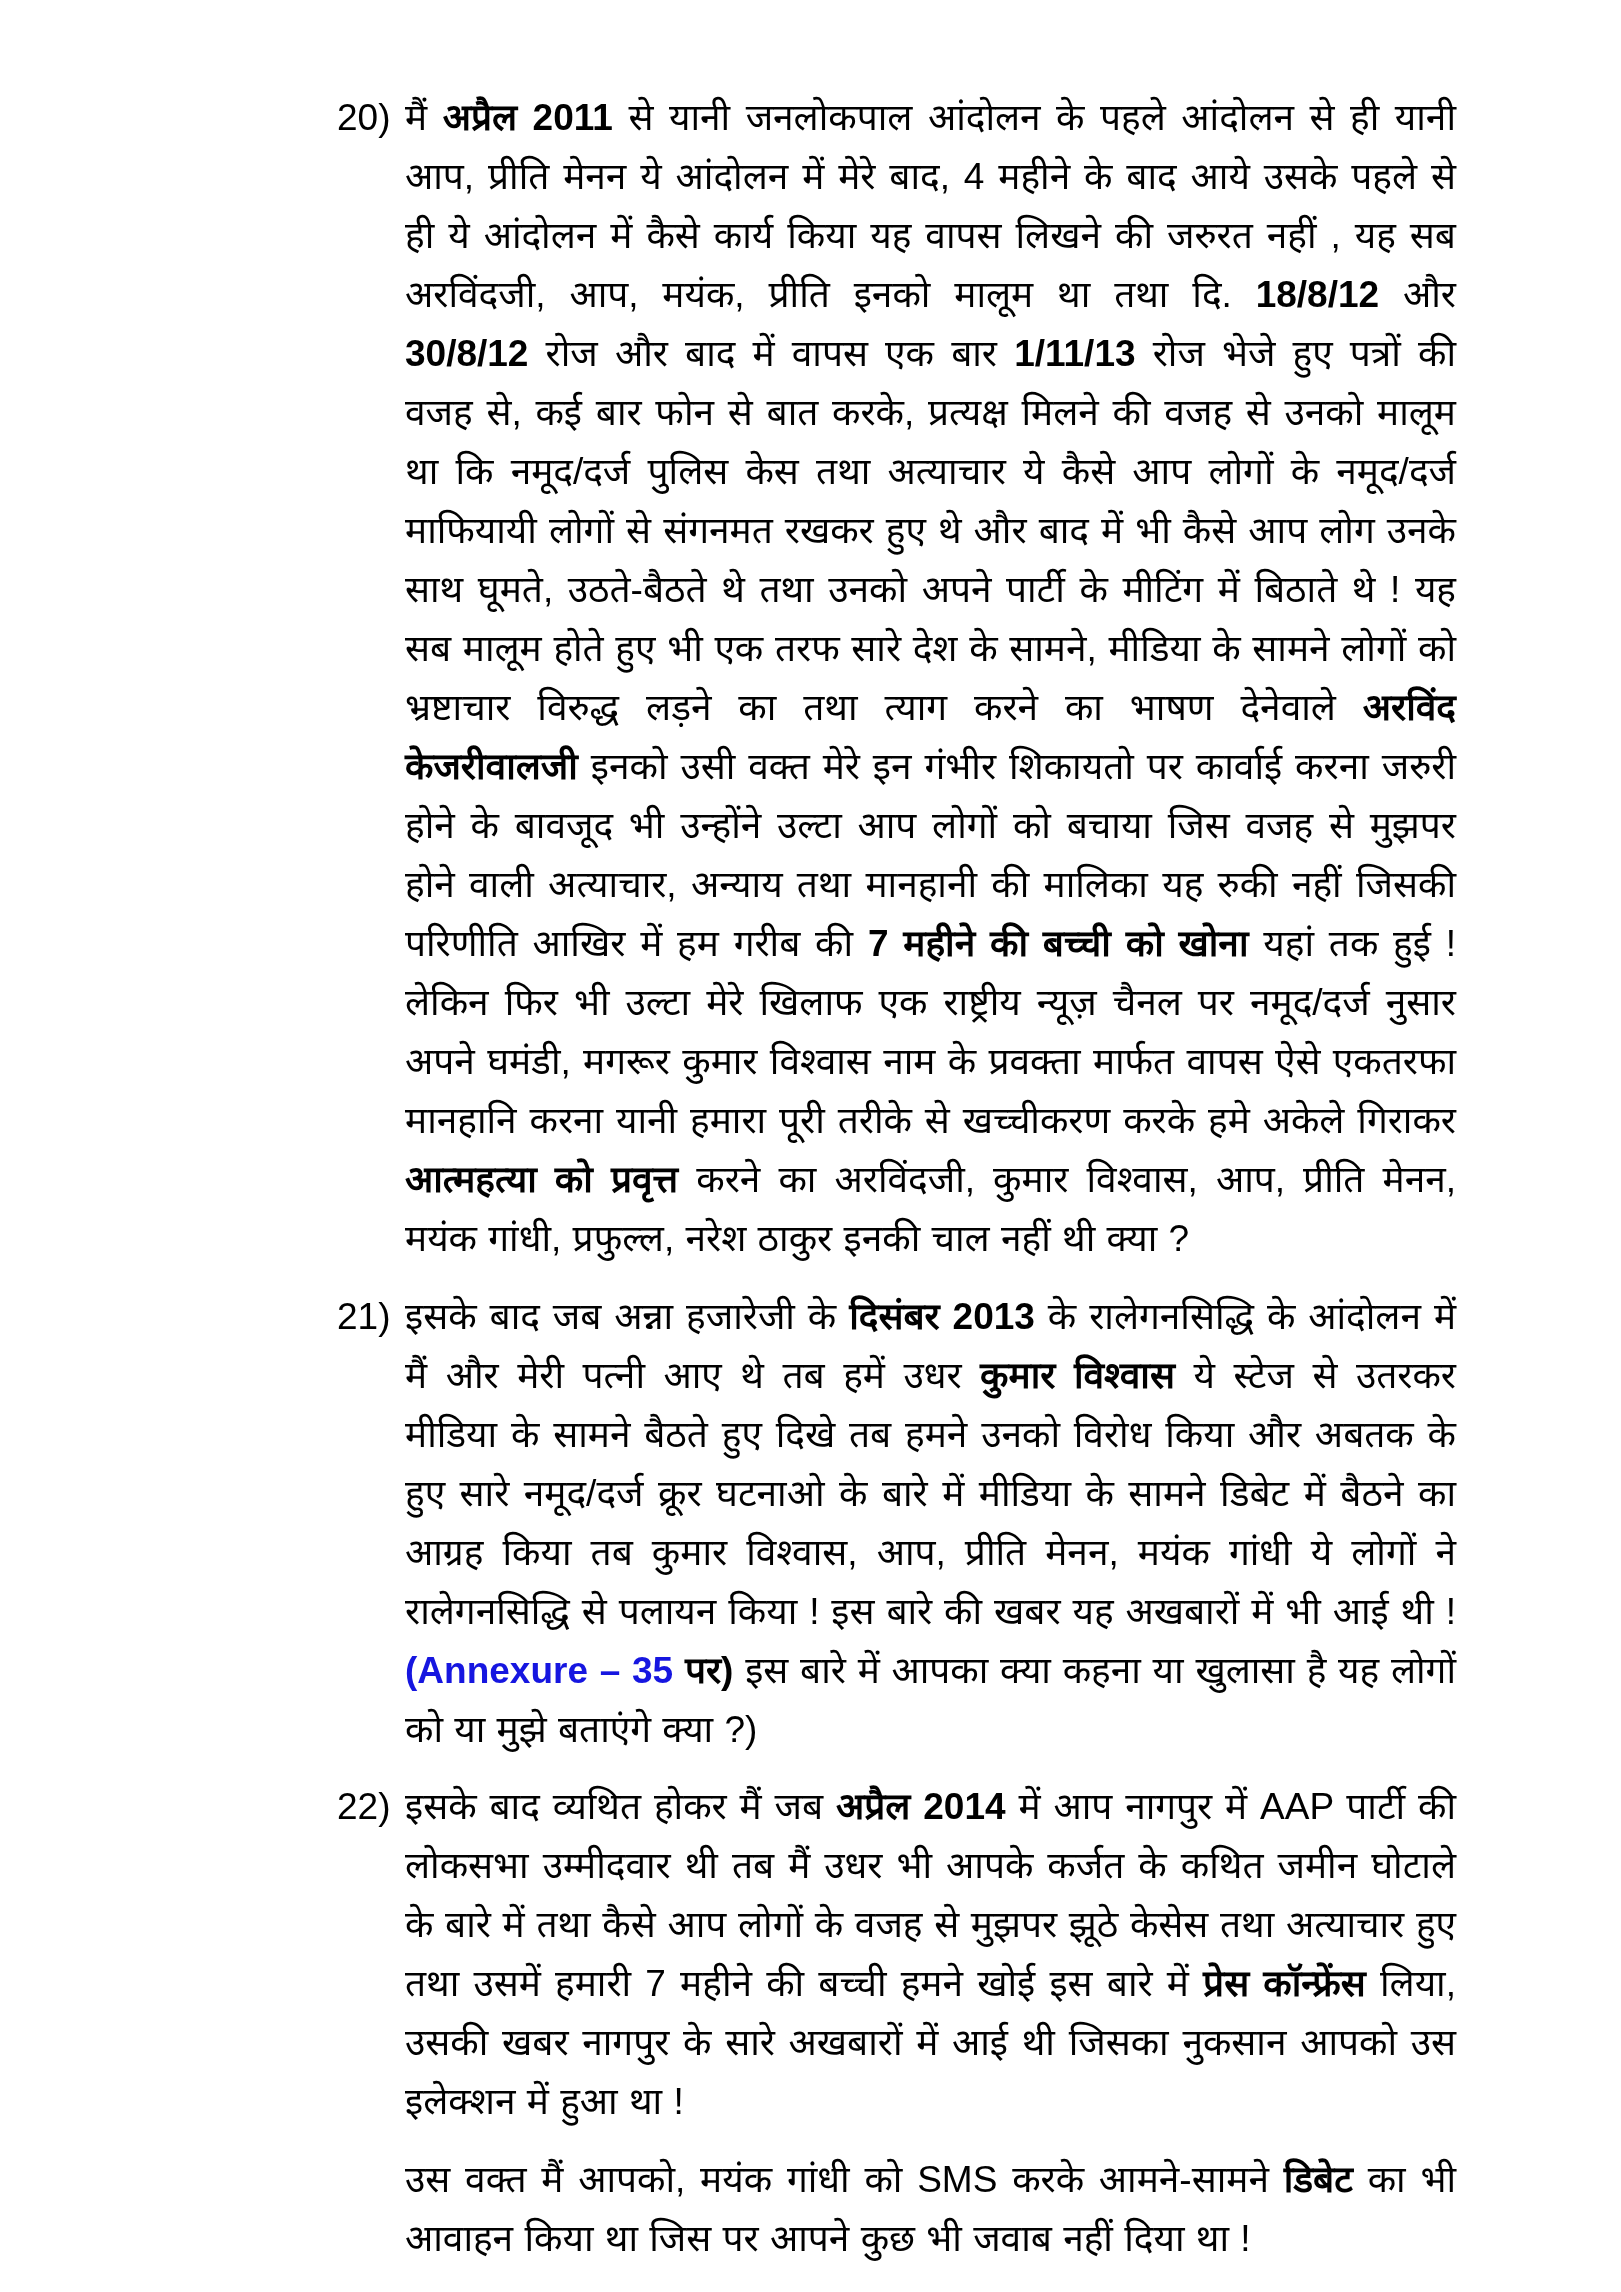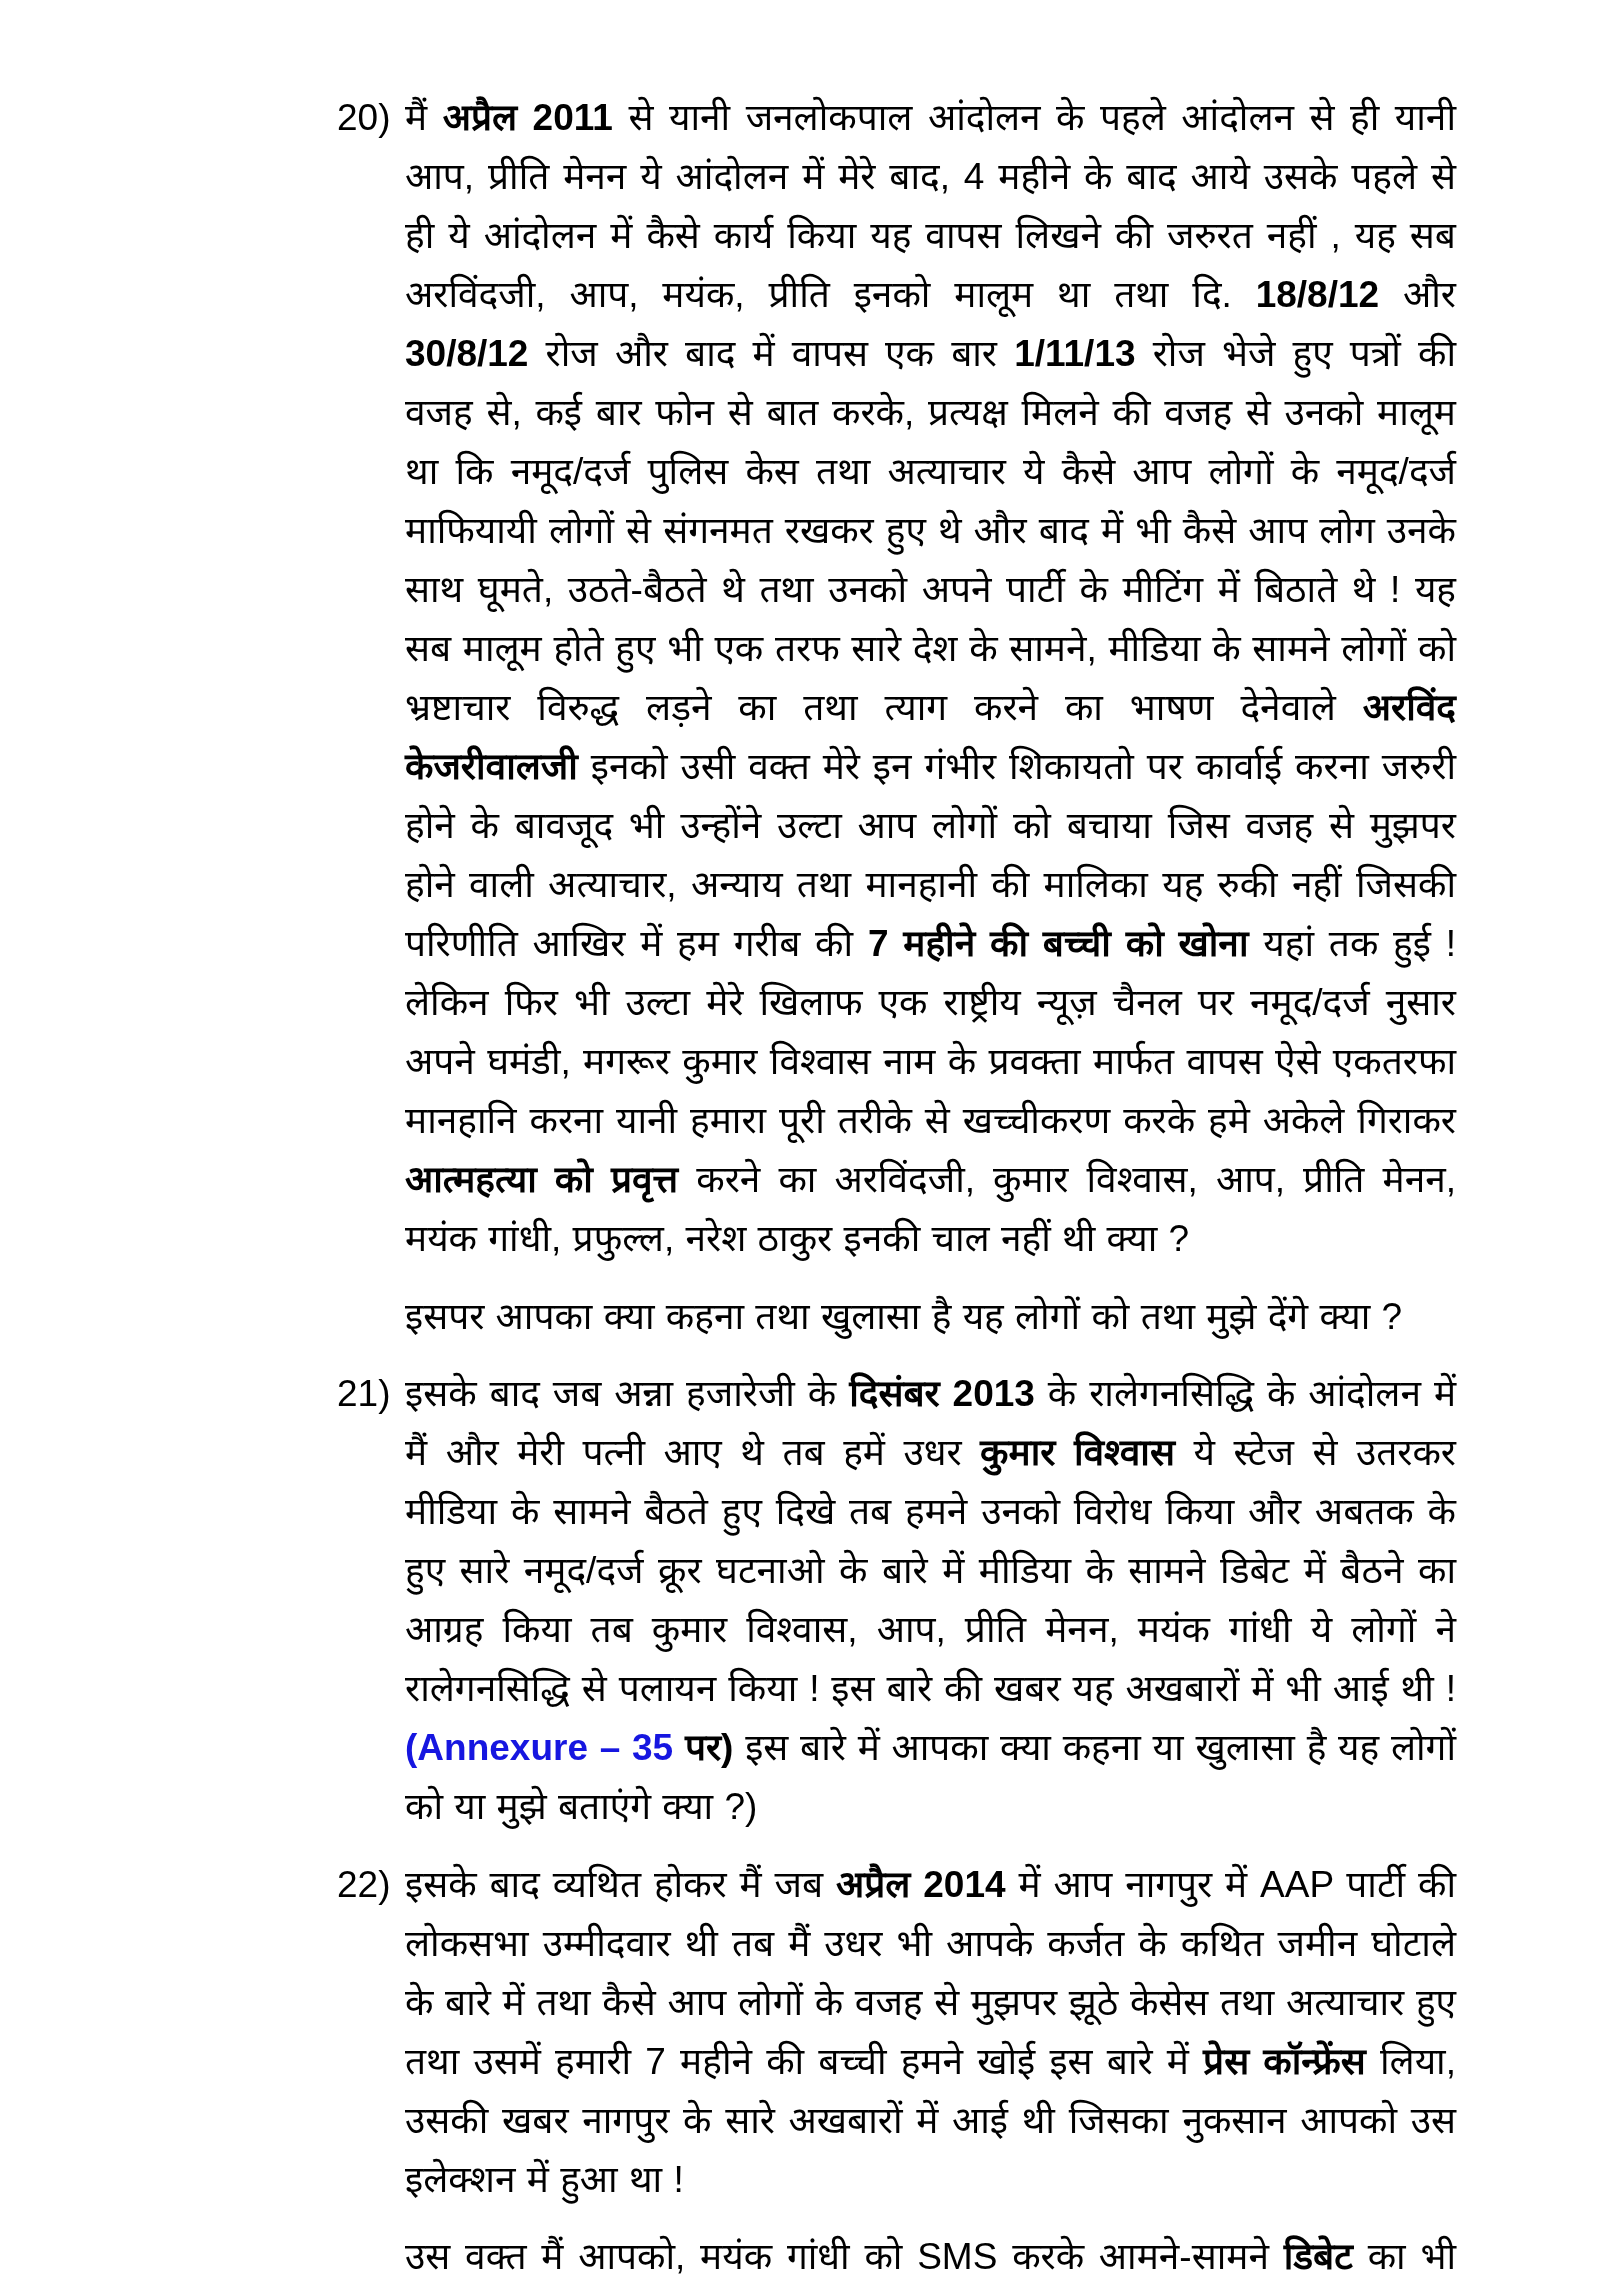--- a/index.html
+++ b/index.html
@@ -43,19 +43,18 @@
     font-weight: bold;
     margin-top: 16px;
   }
 </style>
 </head>
 <body>
 
 <div class="page">
   <div class="content" style="color: rgb(0, 0, 0);">
       <div class="para"><span class="num">20)</span><span>मैं </span><span class="seg-bold">अप्रैल 2011</span><span> से यानी जनलोकपाल आंदोलन के पहले आंदोलन से ही यानी आप, प्रीति मेनन ये आंदोलन में मेरे बाद, 4 महीने के बाद आये उसके पहले से ही ये आंदोलन में कैसे कार्य किया यह वापस लिखने की जरुरत नहीं , यह सब अरविंदजी, आप, मयंक, प्रीति इनको मालूम था तथा दि. </span><span class="seg-bold">18/8/12</span><span> और </span><span class="seg-bold">30/8/12</span><span> रोज और बाद में वापस एक बार </span><span class="seg-bold">1/11/13</span><span> रोज भेजे हुए पत्रों की वजह से, कई बार फोन से बात करके, प्रत्यक्ष मिलने की वजह से उनको मालूम था कि नमूद/दर्ज पुलिस केस तथा अत्याचार ये कैसे आप लोगों के नमूद/दर्ज माफियायी लोगों से संगनमत रखकर हुए थे और बाद में भी कैसे आप लोग उनके साथ घूमते, उठते-बैठते थे तथा उनको अपने पार्टी के मीटिंग में बिठाते थे ! यह सब मालूम होते हुए भी एक तरफ सारे देश के सामने, मीडिया के सामने लोगों को भ्रष्टाचार विरुद्ध लड़ने का तथा त्याग करने का भाषण देनेवाले </span><span class="seg-bold">अरविंद केजरीवालजी</span><span> इनको उसी वक्त मेरे इन गंभीर शिकायतो पर कार्वाई करना जरुरी होने के बावजूद भी उन्होंने उल्टा आप लोगों को बचाया जिस वजह से मुझपर होने वाली अत्याचार, अन्याय तथा मानहानी की मालिका यह रुकी नहीं जिसकी परिणीति आखिर में हम गरीब की </span><span class="seg-bold">7 महीने की बच्ची को खोना</span><span> यहां तक हुई ! लेकिन फिर भी उल्टा मेरे खिलाफ एक राष्ट्रीय न्यूज़ चैनल पर नमूद/दर्ज नुसार अपने घमंडी, मगरूर कुमार विश्वास नाम के प्रवक्ता मार्फत वापस ऐसे एकतरफा मानहानि करना यानी हमारा पूरी तरीके से खच्चीकरण करके हमे अकेले गिराकर </span><span class="seg-bold">आत्महत्या को प्रवृत्त</span><span> करने का अरविंदजी, कुमार विश्वास, आप, प्रीति मेनन, मयंक गांधी, प्रफुल्ल, नरेश ठाकुर इनकी चाल नहीं थी क्या ?</span></div>
-      <div class="para"><span>इसपर आपका क्या कहना तथा खुलासा है यह लोगों को तथा मुझे देंगे क्या ?</span></div>
       <div class="para"><span class="num">21)</span><span>इसके बाद जब अन्ना हजारेजी के </span><span class="seg-bold">दिसंबर 2013</span><span> के रालेगनसिद्धि के आंदोलन में मैं और मेरी पत्नी आए थे तब हमें उधर </span><span class="seg-bold">कुमार विश्वास</span><span> ये स्टेज से उतरकर मीडिया के सामने बैठते हुए दिखे तब हमने उनको विरोध किया और अबतक के हुए सारे नमूद/दर्ज क्रूर घटनाओ के बारे में मीडिया के सामने डिबेट में बैठने का आग्रह किया तब कुमार विश्वास, आप, प्रीति मेनन, मयंक गांधी ये लोगों ने रालेगनसिद्धि से पलायन किया ! इस बारे की खबर यह अखबारों में भी आई थी ! </span><span class="seg-bold" style="color: rgb(22, 22, 224);">(Annexure – 35</span><span class="seg-bold"> पर)</span><span> इस बारे में आपका क्या कहना या खुलासा है यह लोगों को या मुझे बताएंगे क्या ?)</span></div>
       <div class="para"><span class="num">22)</span><span>इसके बाद व्यथित होकर मैं जब </span><span class="seg-bold">अप्रैल 2014</span><span> में आप नागपुर में AAP पार्टी की लोकसभा उम्मीदवार थी तब मैं उधर भी आपके कर्जत के कथित जमीन घोटाले के बारे में तथा कैसे आप लोगों के वजह से मुझपर झूठे केसेस तथा अत्याचार हुए तथा उसमें हमारी 7 महीने की बच्ची हमने खोई इस बारे में </span><span class="seg-bold">प्रेस कॉन्फ्रेंस</span><span> लिया, उसकी खबर नागपुर के सारे अखबारों में आई थी जिसका नुकसान आपको उस इलेक्शन में हुआ था !</span></div>
       <div class="para"><span>उस वक्त मैं आपको, मयंक गांधी को SMS करके आमने-सामने </span><span class="seg-bold">डिबेट</span><span> का भी आवाहन किया था जिस पर आपने कुछ भी जवाब नहीं दिया था !</span></div>
     </div>
 </div>
 
 
 </body></html>

